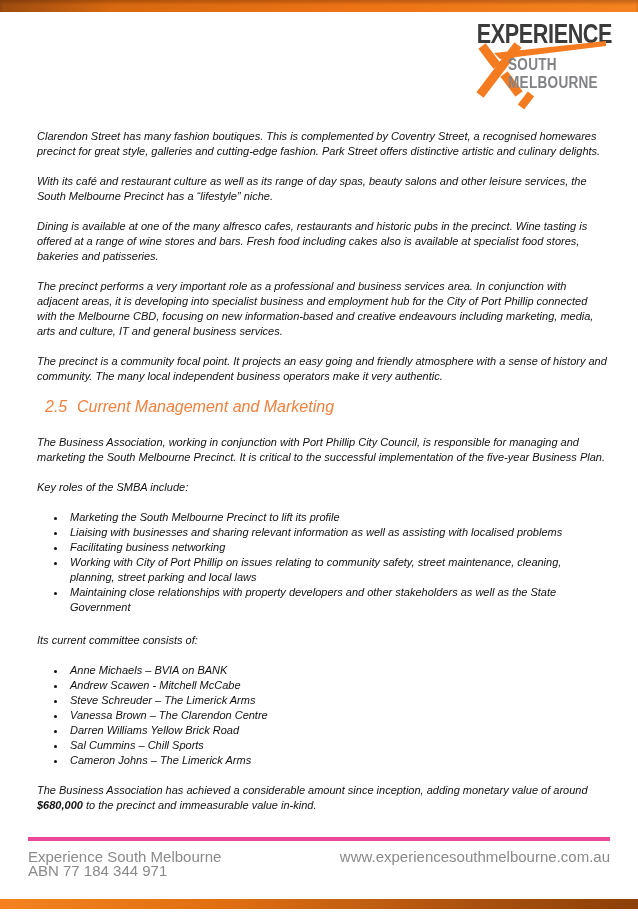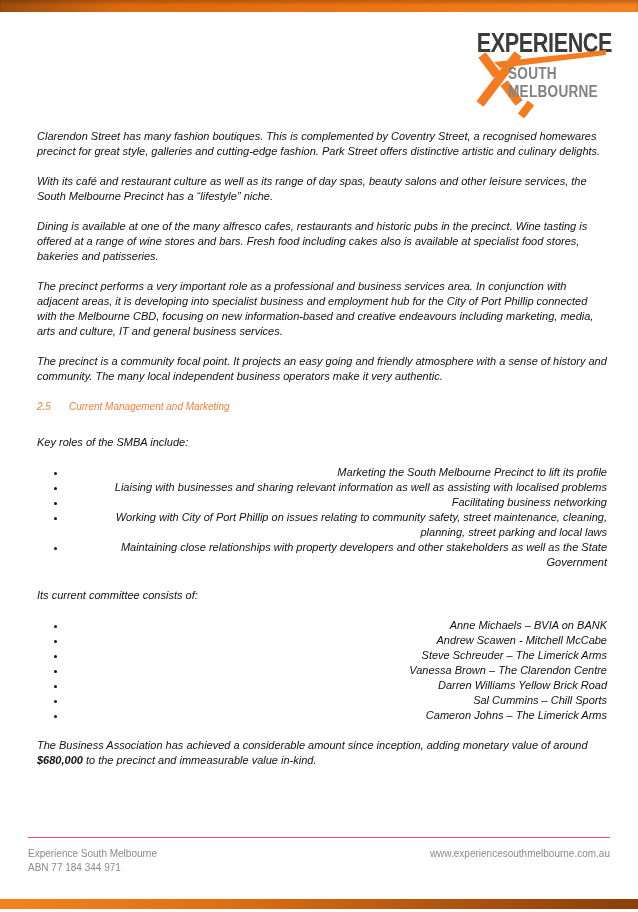--- a/index.html
+++ b/index.html
@@ -14,52 +14,52 @@
   .bar-top {
     position: absolute; top: 0; left: 0; right: 0; height: 12px;
     background: linear-gradient(to right, #9c4c10 0%, #d9690f 18%, #ed7315 55%, #f5831f 100%);
     box-shadow: inset 0 3px 3px rgba(60,20,0,0.25);
   }
   .bar-bottom {
     position: absolute; bottom: 3px; left: 0; right: 0; height: 10px;
     background: linear-gradient(to right, #f5821f 0%, #e06f12 35%, #b05410 70%, #8c3f08 100%);
   }
   
-  .logo { position: absolute; top: 28px; right: 26px; width: 152px; height: 92px; }
+  .logo { position: absolute; top: 19px; right: 26px; width: 152px; height: 92px; }
   .logo-exp {
     position: absolute; top: 0; right: 0;
     font-size: 27px; font-weight: 700; letter-spacing: -0.5px;
     color: #3b3b3c; white-space: nowrap;
     transform: scaleX(0.80); transform-origin: right center;
   }
   .logo-x { position: absolute; left: 14px; top: 22px; }
   .logo-sub {
     position: absolute; left: 48px; top: 37px;
     color: #818286; font-weight: 700; line-height: 18px; font-size: 16px;
     letter-spacing: 0.3px; white-space: nowrap;
     transform: scaleX(0.85); transform-origin: left center;
   }
   
   .content { position: absolute; top: 129px; left: 37px; width: 570px; font-size: 11px; line-height: 15px; font-style: italic; }
   .content p { margin-bottom: 15px; }
   .content h2 {
-    color: #f0813e; font-size: 10px; font-weight: 400;
-    margin: 0 0 20px 0; line-height: 16px;
+    color: #f0813e; font-size: 16px; font-weight: 400;
+    margin: 0 0 20px 8px; line-height: 16px;
   }
   .content h2 .h-num { display: inline-block; width: 32px; }
-  .content ul { margin: 0 0 15px 0; padding-left: 30px; text-align: right; }
+  .content ul { margin: 0 0 15px 0; padding-left: 30px; }
   .content li { padding-left: 3px; line-height: 15px; }
   .mt-extra { margin-top: 18px; }
   .closing { margin-top: 1px; }
   
   .footer {
     position: absolute; top: 837px; left: 28px; right: 28px;
-    border-top: 1px solid #ec4899; padding-top: 9px;
+    border-top: 4px solid #ec4899; padding-top: 9px;
     display: flex; justify-content: space-between;
-    font-size: 10px; line-height: 13.5px; color: #8a8a8a;
+    font-size: 15px; line-height: 13.5px; color: #8a8a8a;
   }
   .f-right { text-align: center; }
 </style>
 </head>
 <body>
 
 <div class="bar-top"></div>
 
 <div class="logo">
   <div class="logo-exp">EXPERIENCE</div>
@@ -80,20 +80,21 @@
   <p>Clarendon Street has many fashion boutiques.  This is complemented by Coventry Street, a recognised homewares precinct for great style, galleries and cutting-edge fashion.  Park Street offers distinctive artistic and culinary delights.</p>
   <p>With its café and restaurant culture as well as its range of day spas, beauty salons and other leisure services, the South Melbourne Precinct has a “lifestyle” niche.</p>
   <p>Dining is available at one of the many alfresco cafes, restaurants and historic pubs in the precinct.  Wine tasting is offered at a range of wine stores and bars. Fresh food including cakes also is available at specialist food stores, bakeries and patisseries.</p>
   <p>The precinct performs a very important role as a professional and business services area.   In conjunction with adjacent areas, it is developing into specialist business and employment hub for the City of Port Phillip connected with the Melbourne CBD, focusing on new information-based and creative endeavours including marketing, media, arts and culture, IT and general business services.</p>
   <p>The precinct is a community focal point. It projects an easy going and friendly atmosphere with a sense of history and community. The many local independent business operators make it very authentic.</p>
 
   <h2>
     <span class="h-num">2.5</span><span>Current Management and Marketing</span>
   </h2>
 
+  <p>The Business Association, working in conjunction with Port Phillip City Council, is responsible for managing and marketing the South Melbourne Precinct. It is critical to the successful implementation of the five-year Business Plan.</p>
   <p>Key roles of the SMBA include:</p>
 
   <ul>
       <li>Marketing the South Melbourne Precinct to lift its profile</li>
       <li>Liaising with businesses and sharing relevant information as well as assisting with localised problems</li>
       <li>Facilitating business networking</li>
       <li>Working with City of Port Phillip on issues relating to community safety, street maintenance, cleaning, planning, street parking and local laws</li>
       <li>Maintaining close relationships with property developers and other stakeholders as well as the State Government</li>
     </ul>
 

